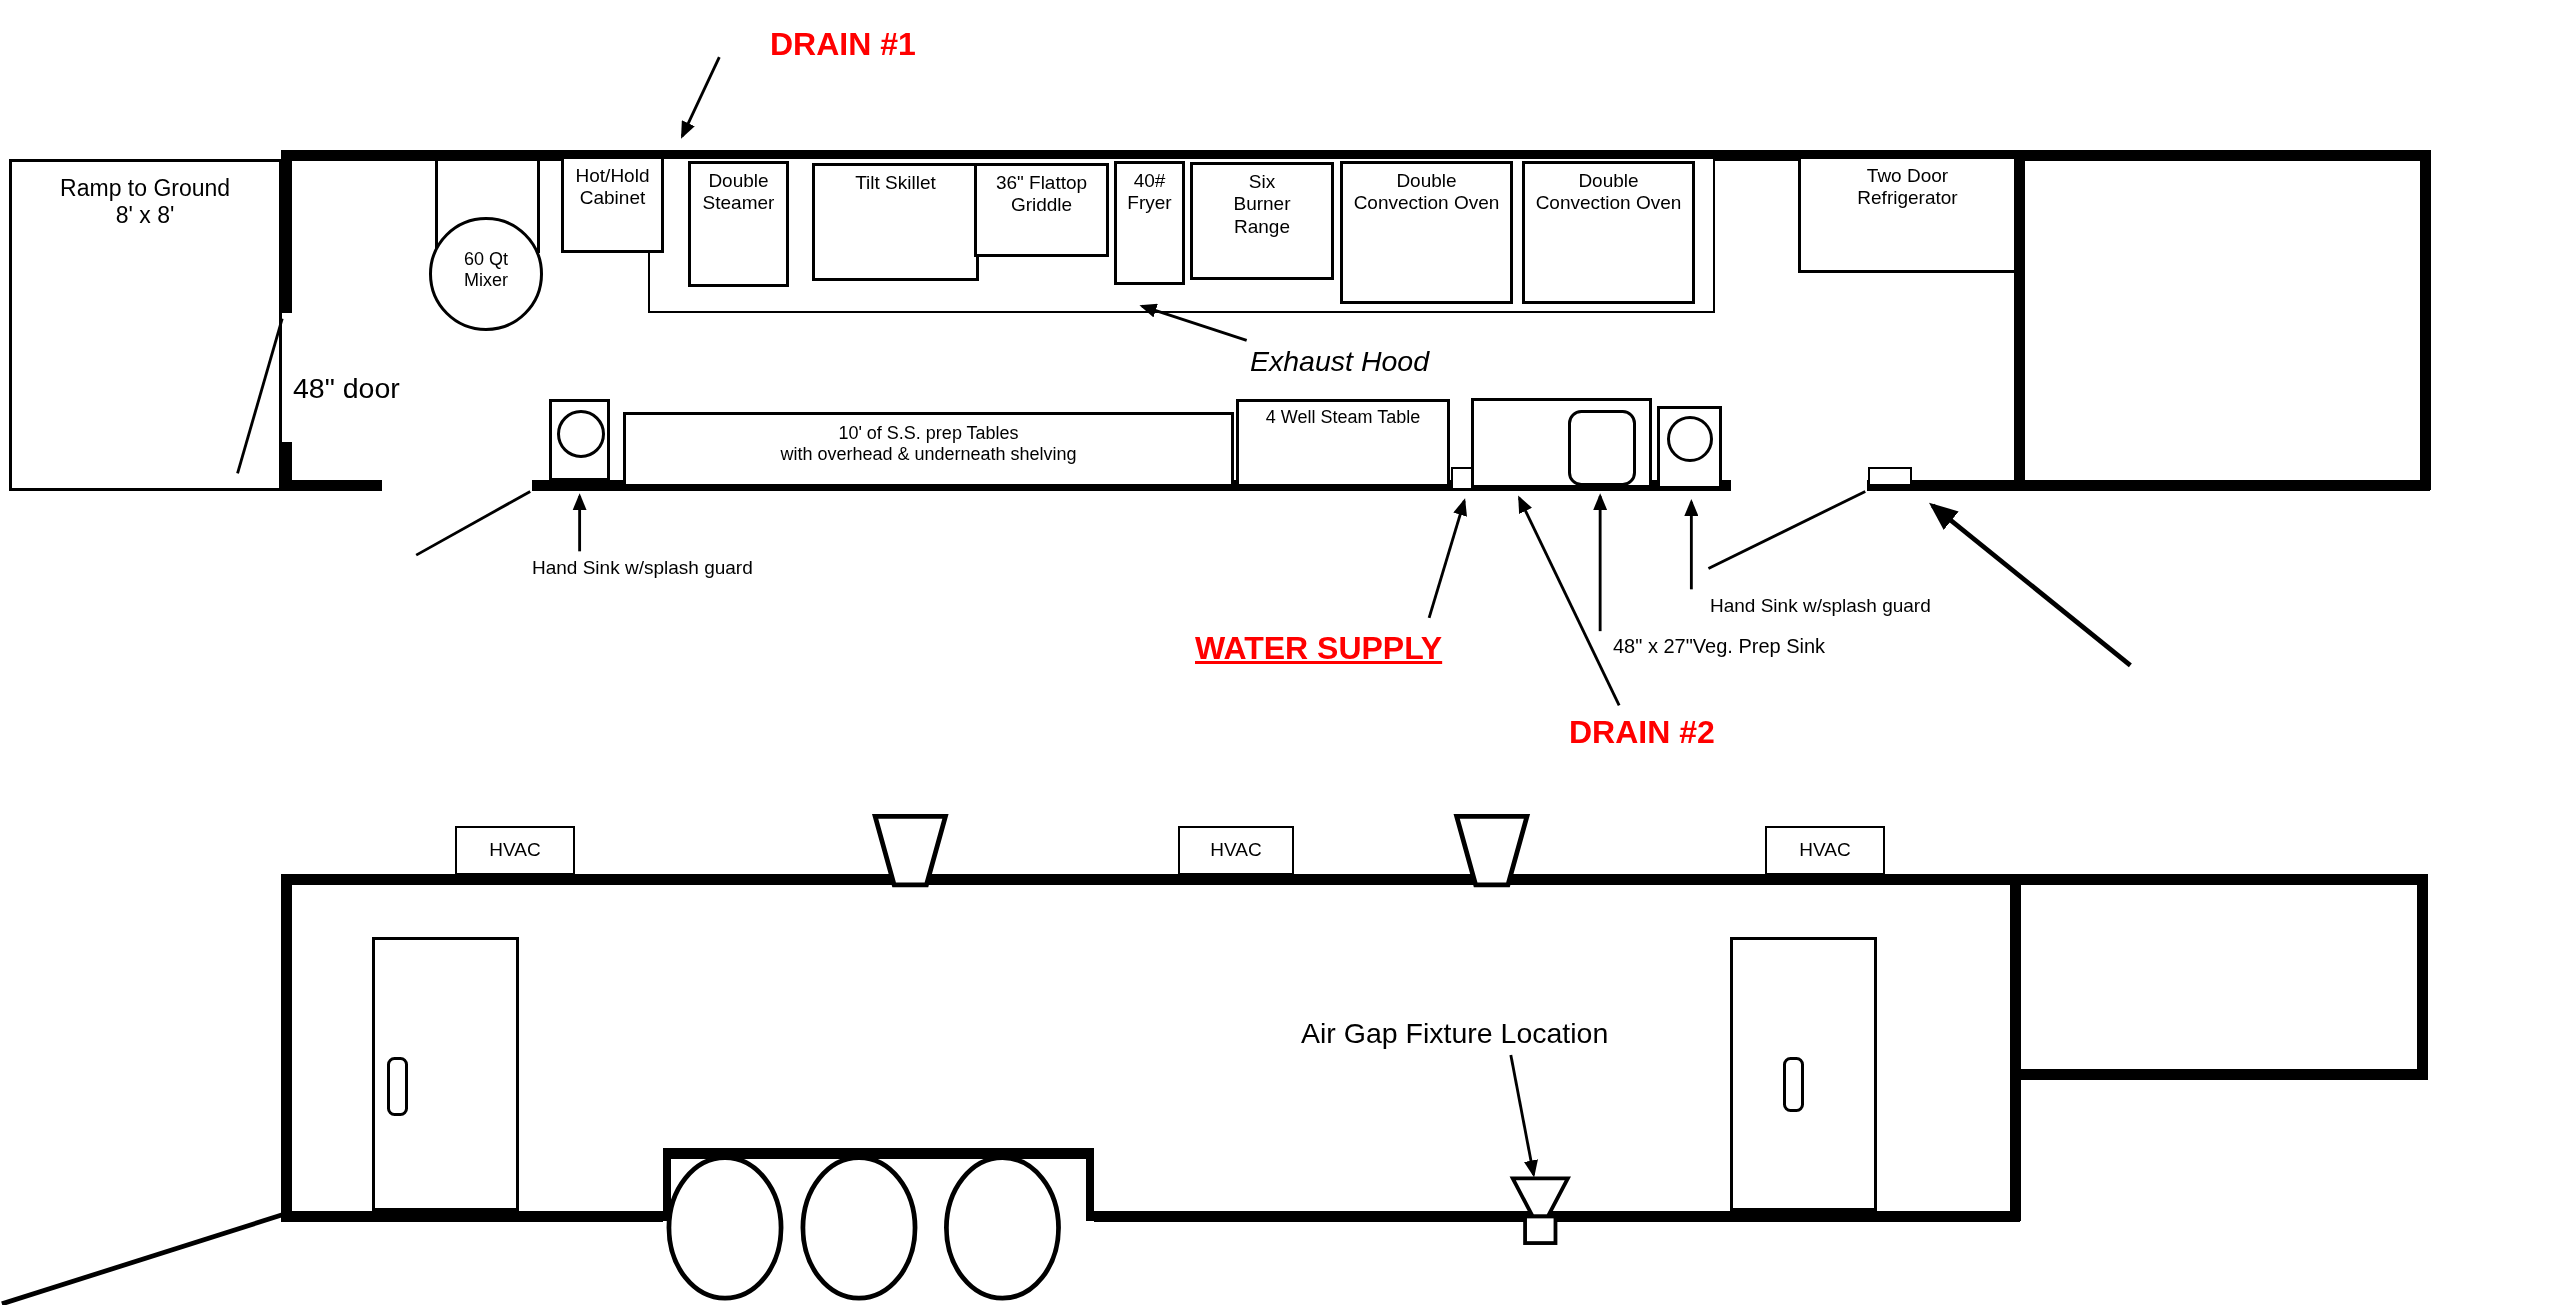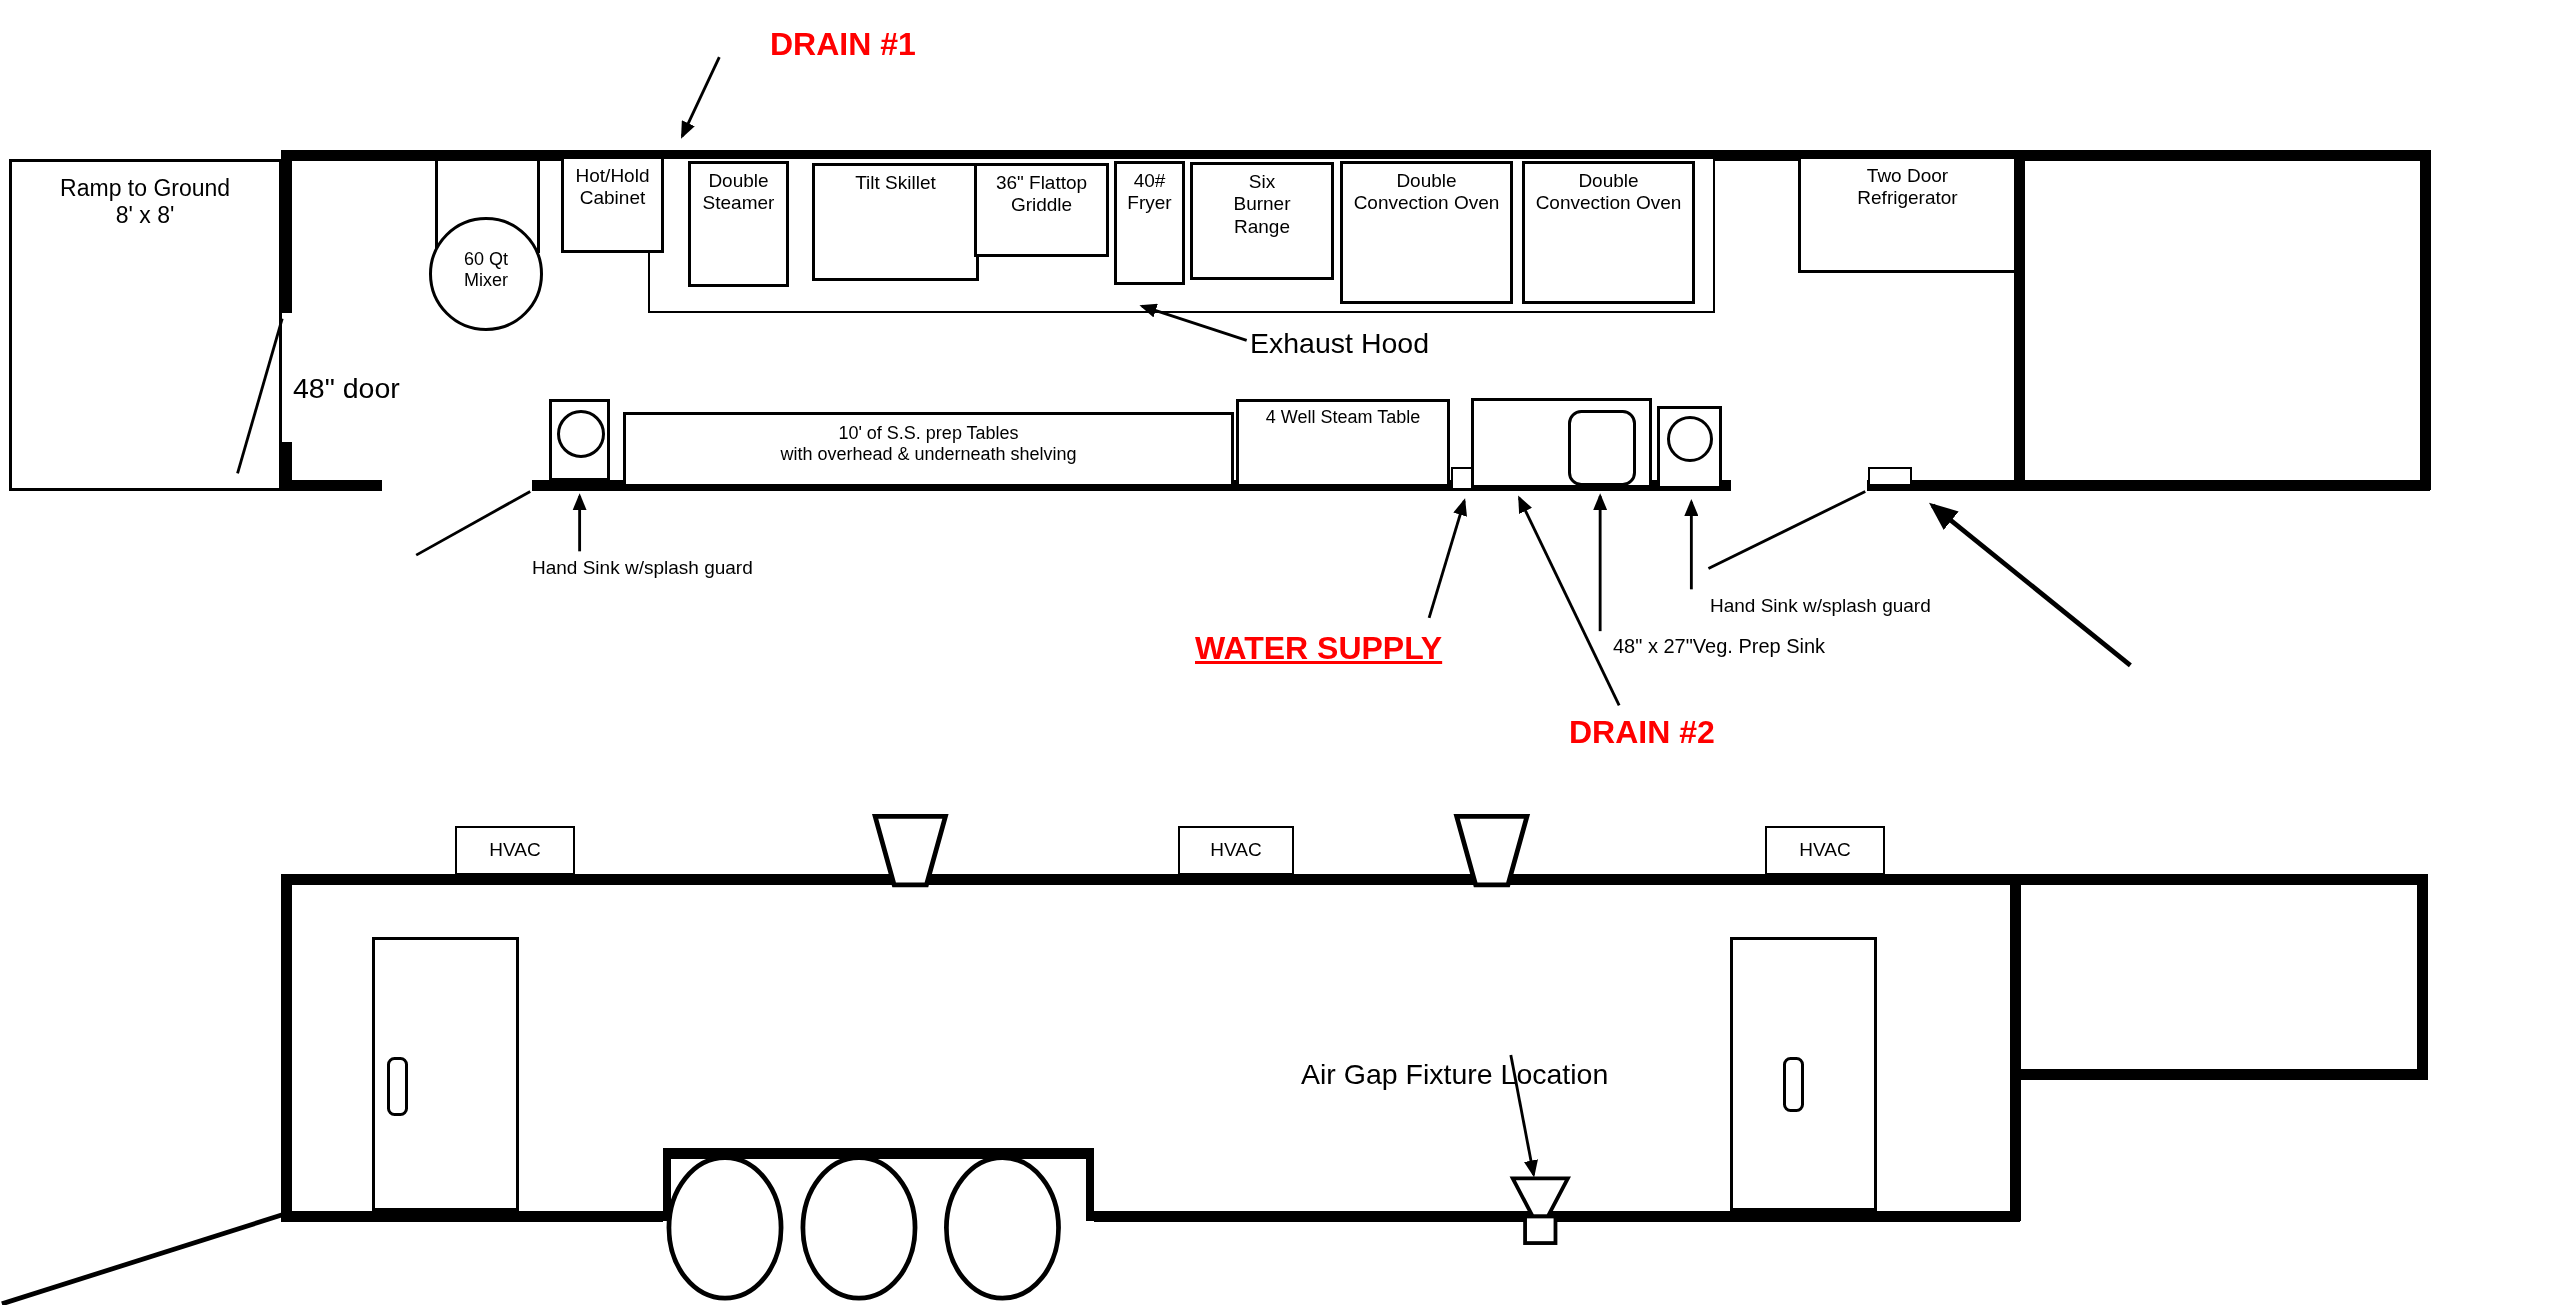--- a/index.html
+++ b/index.html
@@ -86,27 +86,27 @@
   <div class="box b3" style="left:1178px;top:826px;width:116px;height:49px;padding-top:10.5px;"><span>HVAC</span></div>
   <div class="box b3" style="left:1765px;top:826px;width:120px;height:49px;padding-top:10.5px;"><span>HVAC</span></div>
 
   <div class="box" style="left:372px;top:937px;width:147px;height:274px;"></div>
   <div class="box" style="left:387px;top:1057px;width:21px;height:59px;border-radius:7.6px;"></div>
   <div class="box" style="left:1730px;top:937px;width:147px;height:274px;"></div>
   <div class="box" style="left:1783px;top:1057px;width:21px;height:55px;border-radius:7.6px;"></div>
 
   <div class="lbl red" style="left:770px;top:23px;">DRAIN #1</div>
   <div class="lbl big" style="left:293px;top:372px;">48" door</div>
-  <div class="lbl big" style="left:1250px;top:327px;">Exhaust Hood</div>
+  <div class="lbl big" style="left:1250px;top:345px;font-style:italic;">Exhaust Hood</div>
   <div class="lbl" style="left:532px;top:557px;font-size:19px;">Hand Sink w/splash guard</div>
   <div class="lbl red" style="left:1195px;top:627px;text-decoration:underline;">WATER SUPPLY</div>
   <div class="lbl red" style="left:1569px;top:711px;">DRAIN #2</div>
   <div class="lbl" style="left:1613px;top:635px;font-size:20px;">48" x 27"Veg. Prep Sink</div>
   <div class="lbl" style="left:1710px;top:595px;font-size:19px;">Hand Sink w/splash guard</div>
-  <div class="lbl big" style="left:1301px;top:1017px;margin-top:41px;">Air Gap Fixture Location</div>
+  <div class="lbl big" style="left:1301px;top:1017px;">Air Gap Fixture Location</div>
 
   <svg class="overlay" width="2576" height="1306" viewBox="0 0 2711 1374">
     <defs>
       <marker id="ah" markerWidth="6" markerHeight="5" refX="5" refY="2.5" orient="auto" markerUnits="strokeWidth">
         <path d="M0,0 L6,2.5 L0,5 z" fill="#000"></path>
       </marker>
     </defs>
 
     <line x1="757" y1="60" x2="718" y2="143" stroke="#000" stroke-width="3" marker-end="url(#ah)"></line>
     <line x1="1312" y1="358" x2="1202" y2="322" stroke="#000" stroke-width="3" marker-end="url(#ah)"></line>

